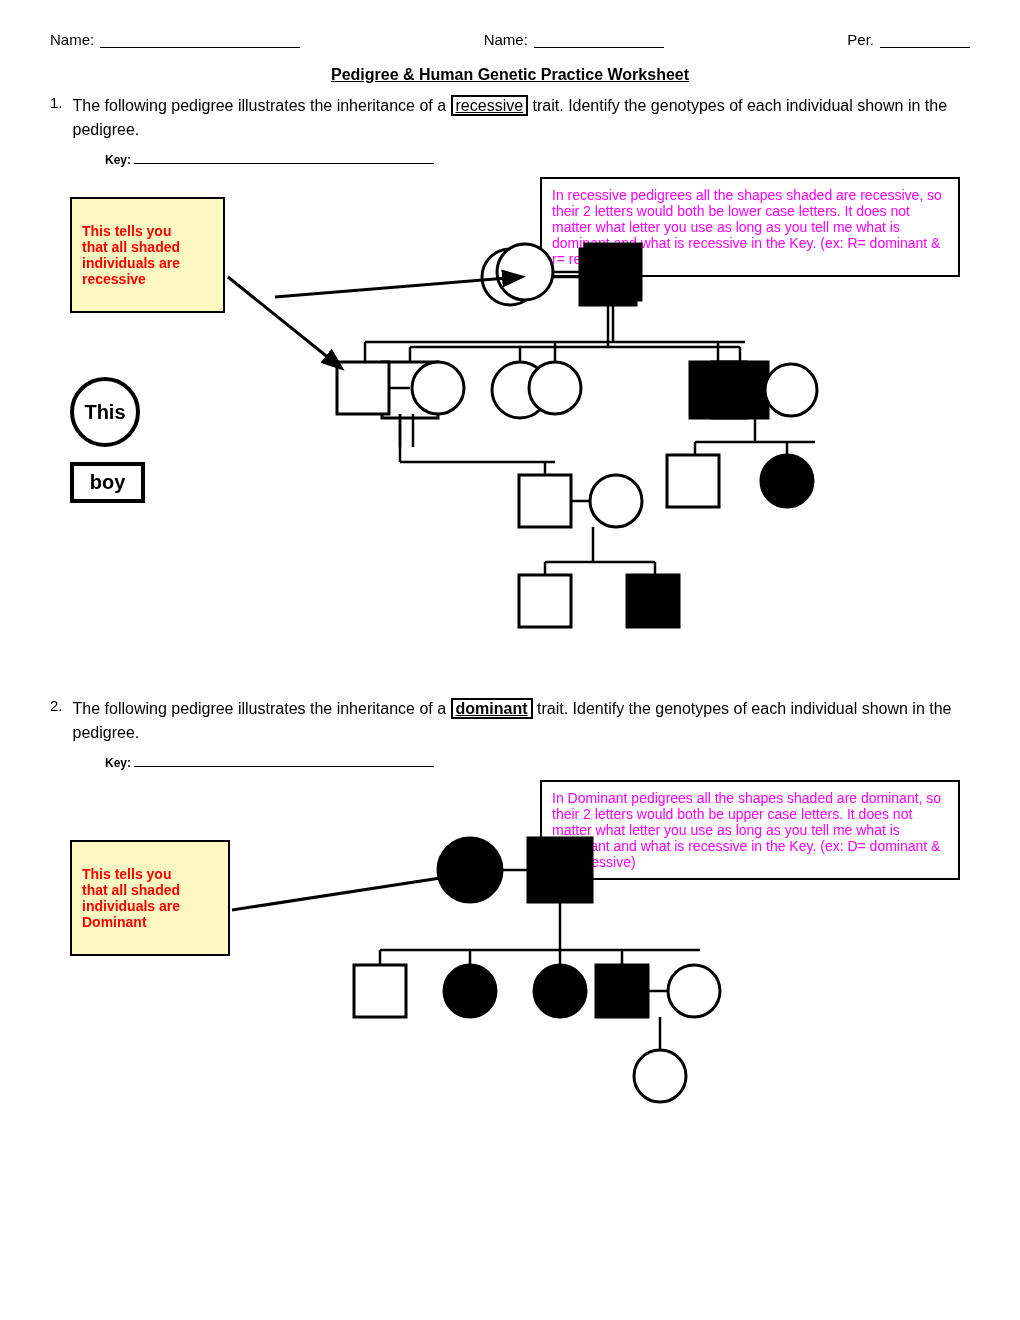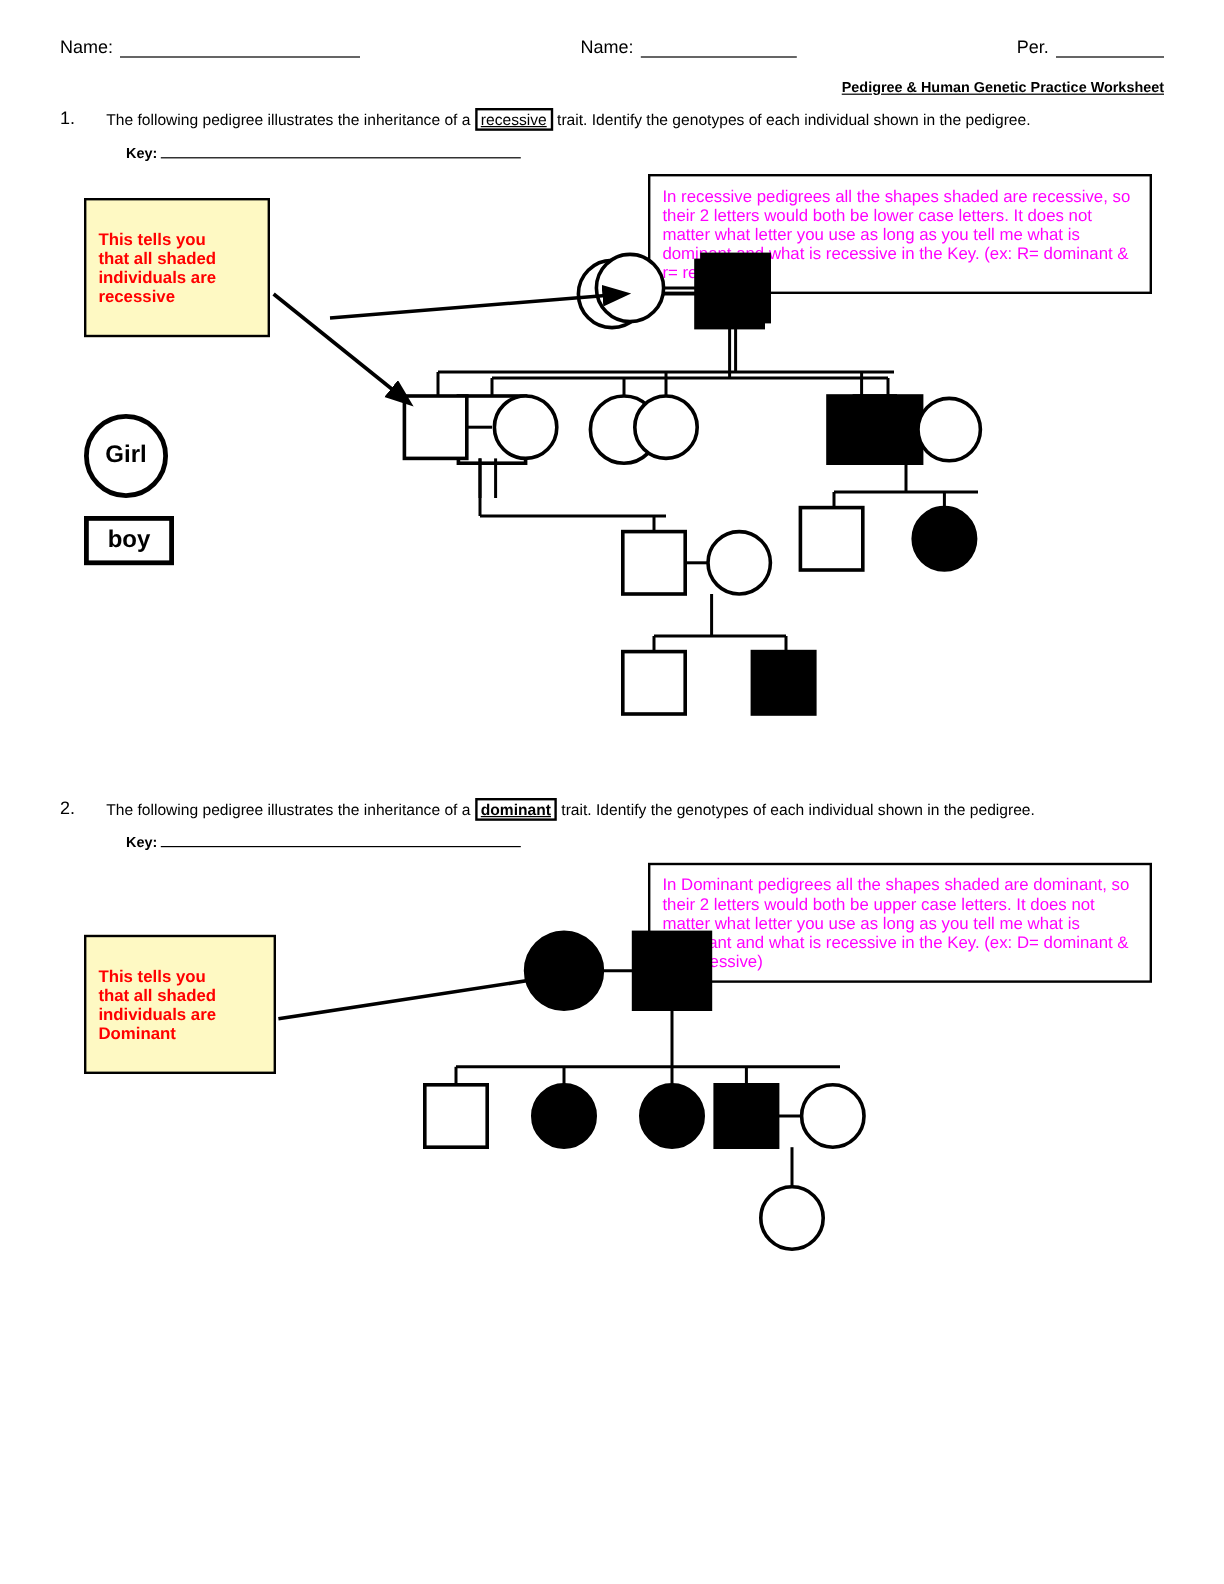--- a/index.html
+++ b/index.html
@@ -46,35 +46,35 @@
     }
     .underline-field-xs {
       border-bottom: 1px solid #000;
       min-width: 90px;
       height: 18px;
       display: inline-block;
     }
 
     
     .worksheet-title {
-      text-align: right;
+      text-align: center;
       font-weight: bold;
       text-decoration: underline;
-      font-size: 12px;
+      font-size: 16px;
       margin-bottom: 10px;
     }
 
     
     .question-block {
       margin-bottom: 10px;
     }
     .question-text {
-      font-size: 13px;
+      font-size: 16px;
       line-height: 1.5;
-      margin-left: 20px;
+      margin-left: 4px;
     }
     .q-num {
       font-size: 15px;
     }
     .underline-word {
       text-decoration: underline;
       border: 2px solid #000;
       padding: 0 3px;
       display: inline;
     }
@@ -180,21 +180,21 @@
       <span>recessive</span>
     </div>
 
     <div class="annotation-box-magenta" style="left:490px; top:0px; width:420px;">
       <span>In recessive pedigrees all the shapes shaded are recessive, so their 2 letters would both be lower case letters. It does not matter what letter you use as long as you tell me what is dominant and what is recessive in the Key. (ex: R= dominant &amp; r= recessive)</span>
     </div>
 
     <div style="position:absolute; left:20px; top:200px;">
       <div style="display:flex; align-items:center; gap:8px; margin-bottom:15px;">
         <div class="circle" style="width:70px; height:70px; border-width:4px; display:flex; align-items:center; justify-content:center;">
-          <span style="font-size:20px; font-weight:bold;">Girl</span>
+          <span style="font-size:20px; font-weight:bold;">This</span>
         </div>
       </div>
       <div style="display:flex; align-items:center; gap:8px;">
         <div class="square" style="width:75px; height:41px; border-width:4px; display:flex; align-items:center; justify-content:center;">
           <span style="font-size:20px; font-weight:bold;">boy</span>
         </div>
       </div>
     </div>
 
     <svg class="pedigree-svg" style="position:absolute; left:200px; top:30px;" width="680" height="460">

